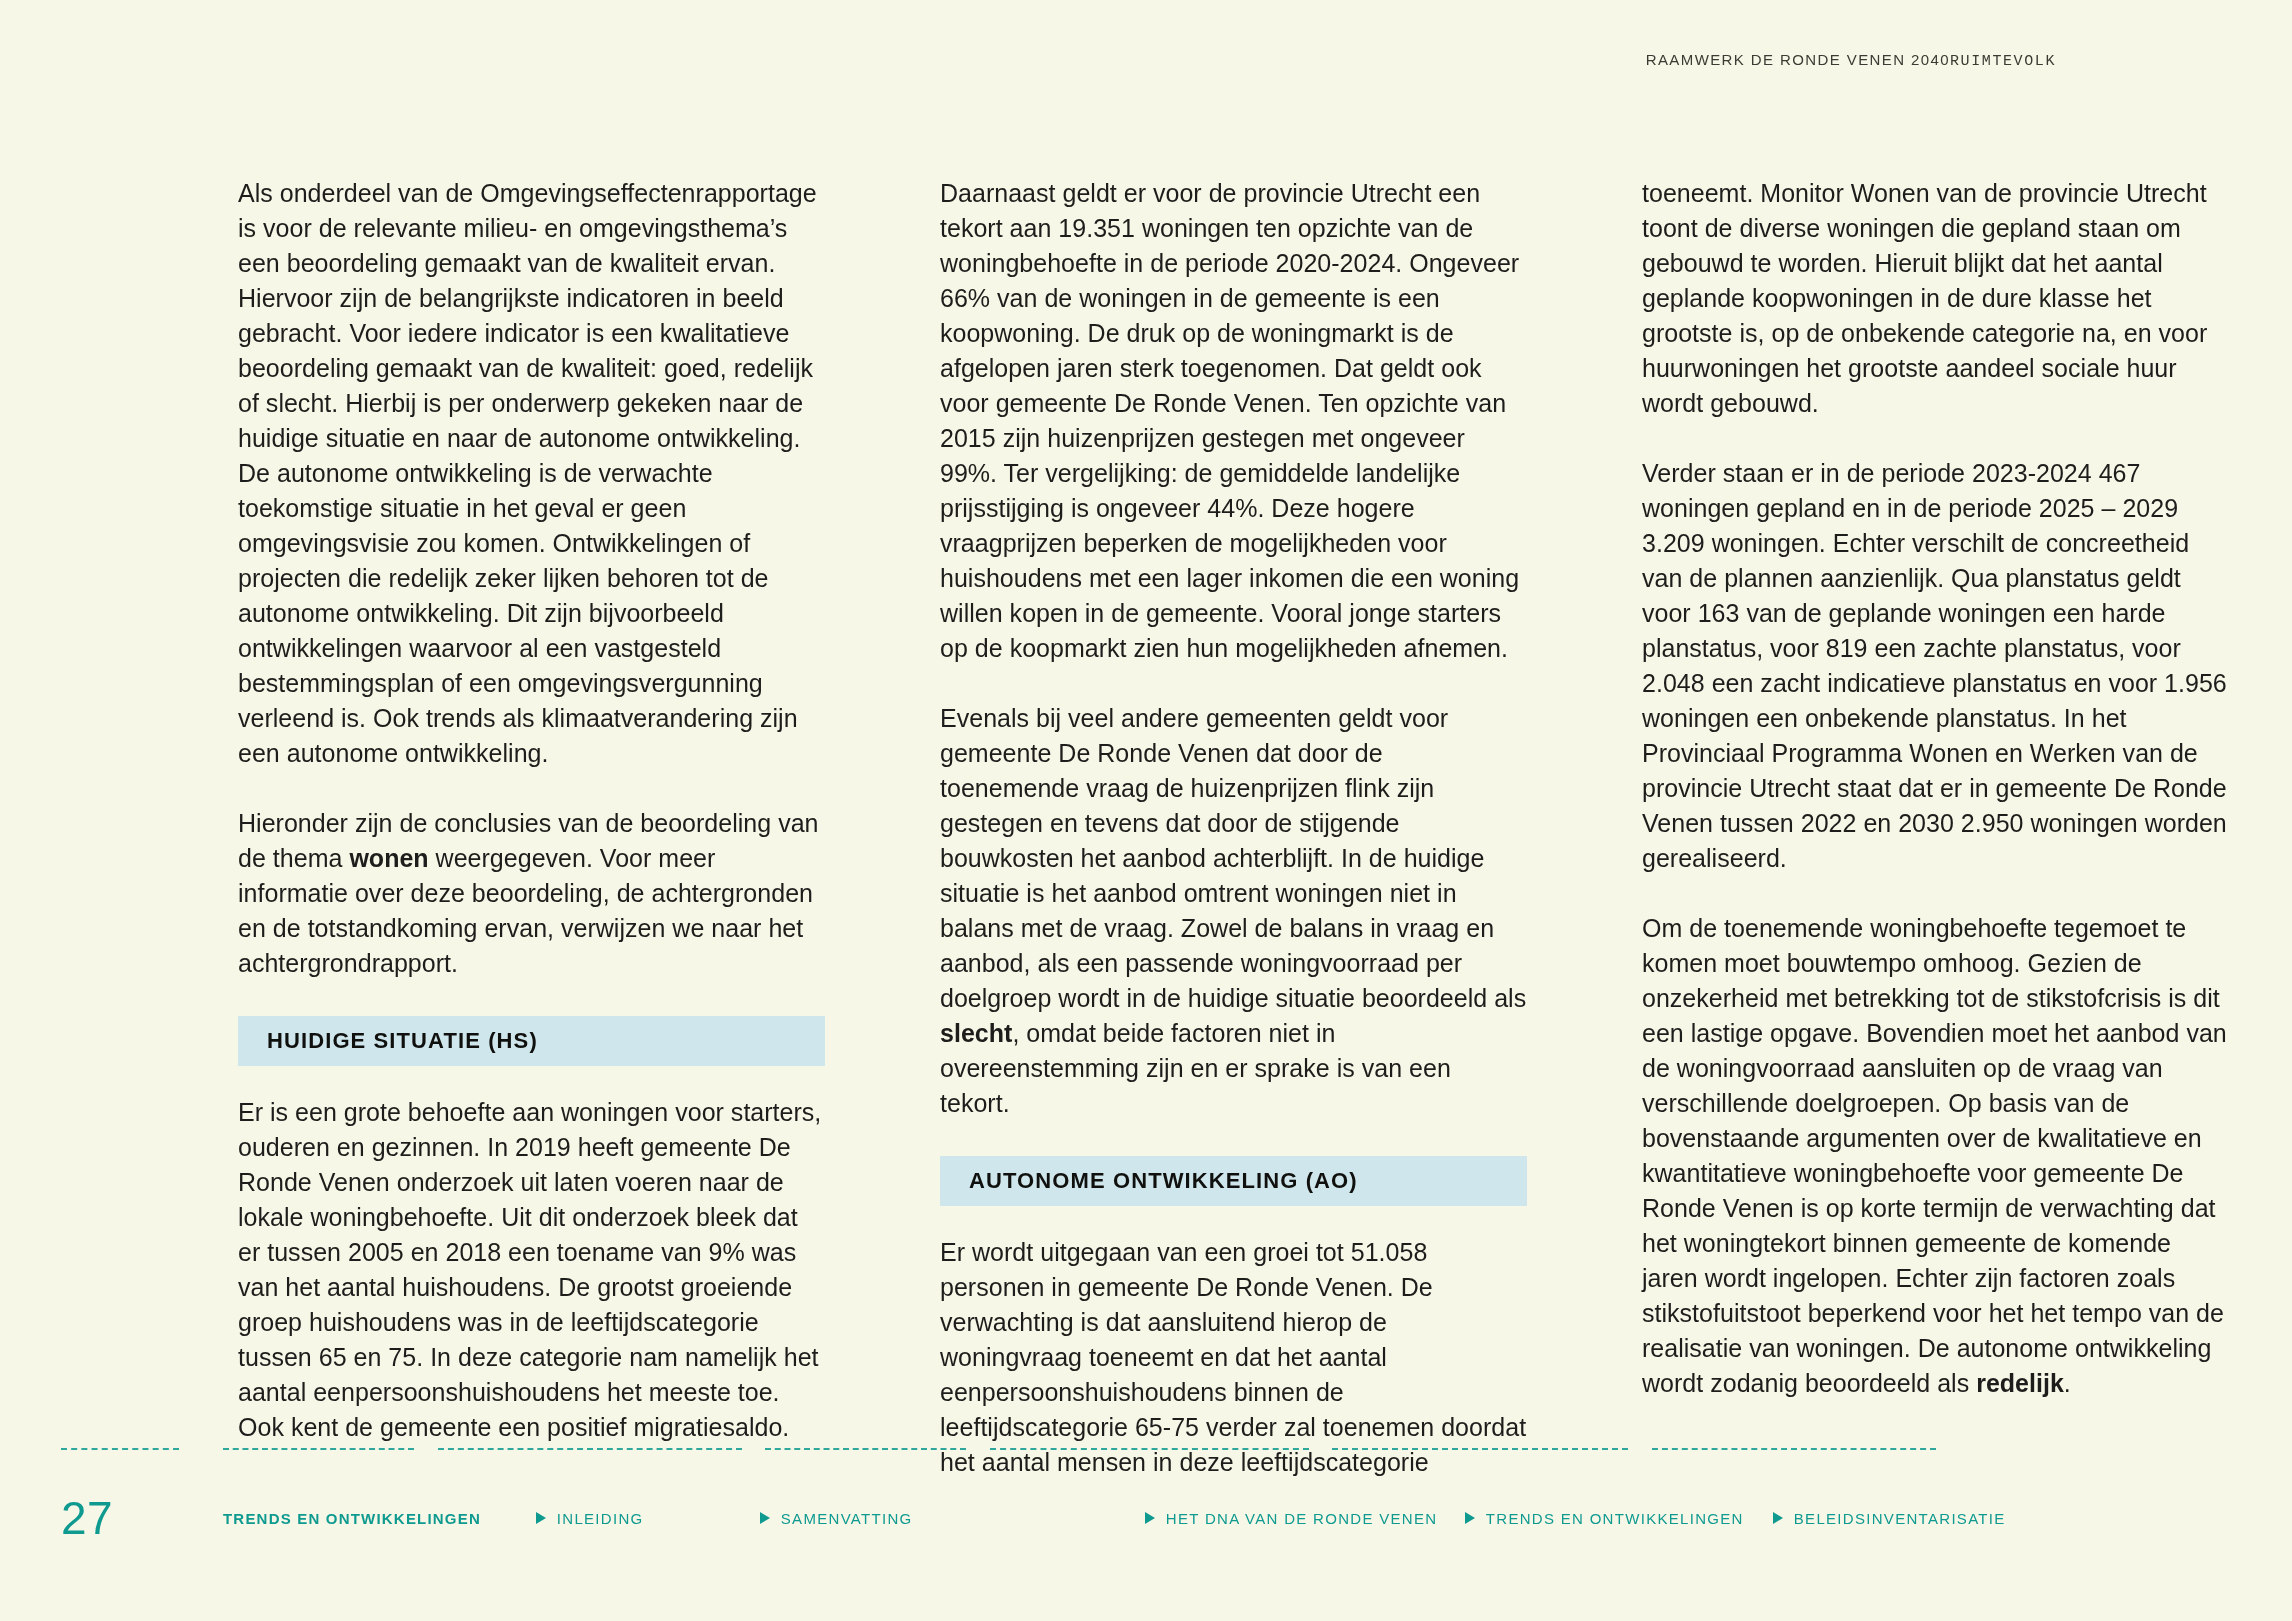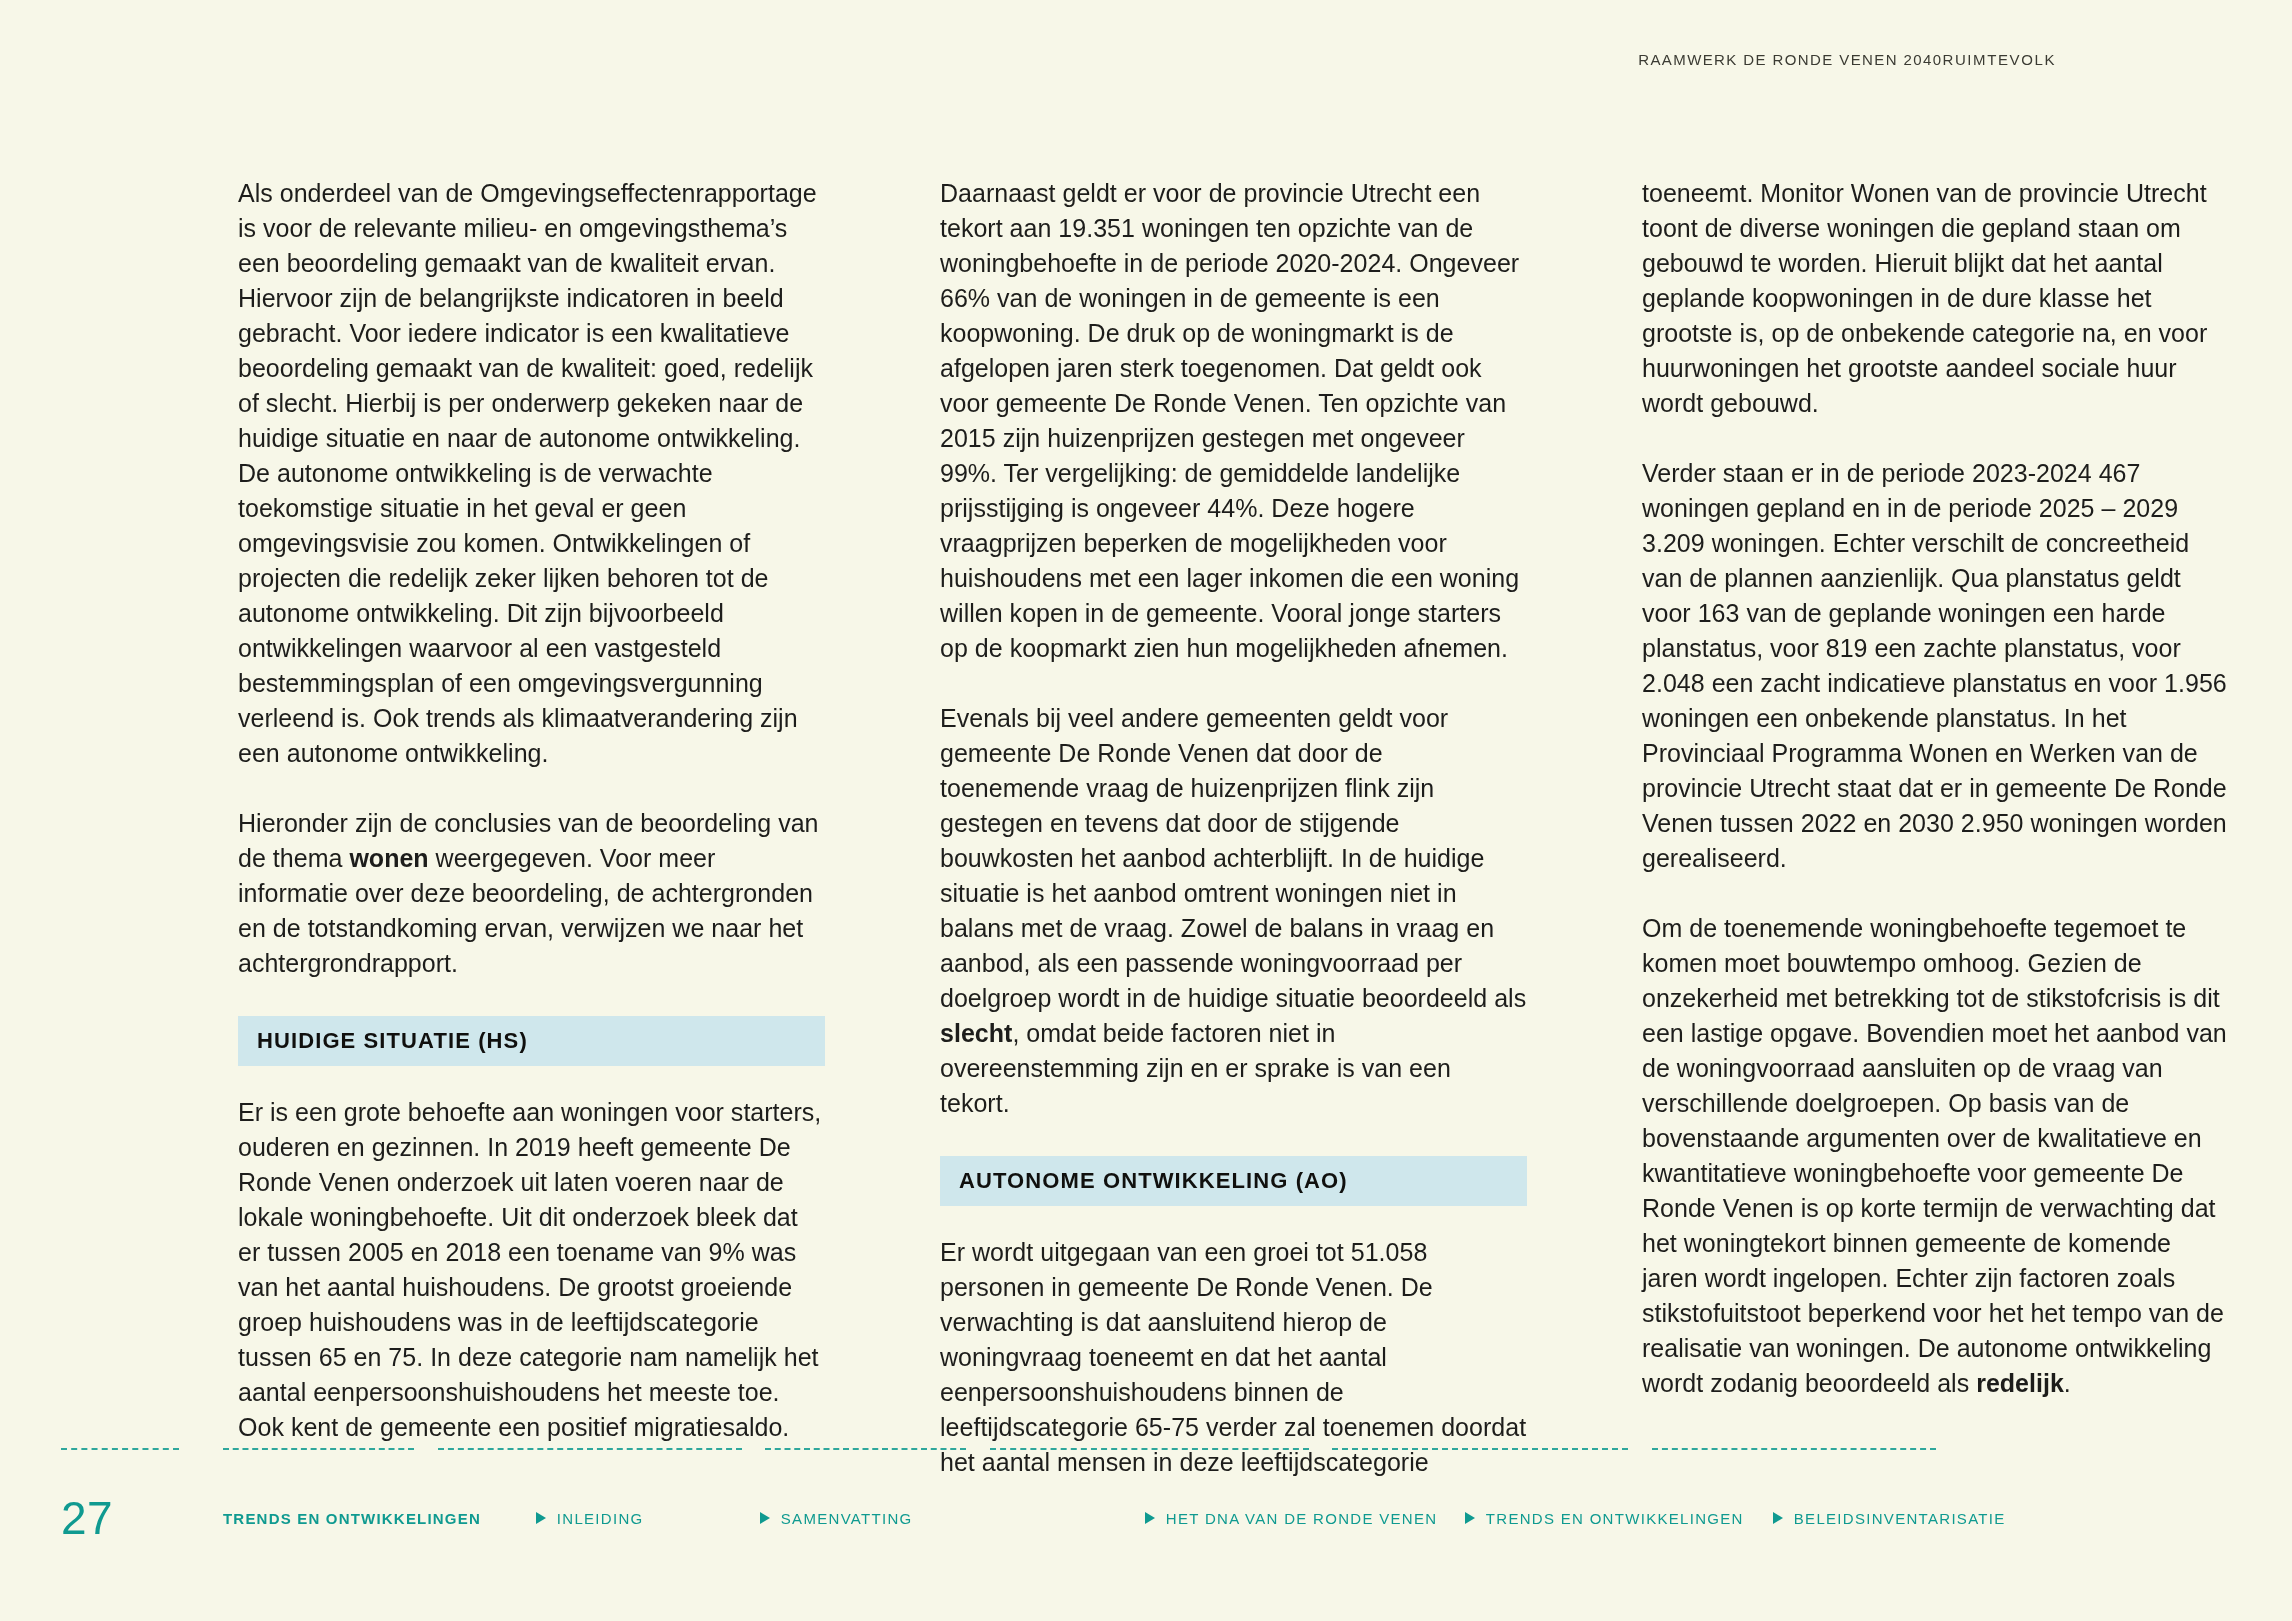--- a/index.html
+++ b/index.html
@@ -29,21 +29,21 @@
     left: 237px;
     right: 237px;
     display: flex;
     justify-content: flex-end;
     align-items: baseline;
     font-size: 15px;
     letter-spacing: 1.4px;
     color: #3b3b33;
     font-weight: 400;
   }
-  .running-head .rh-right { letter-spacing: 1.6px; }
+  .running-head .rh-right { letter-spacing: 1.6px; font-family: Liberation Mono, monospace; }
 
   
   .columns {
     position: absolute;
     top: 176px;
     left: 238px;
     width: 1867px;
     display: flex;
     gap: 115px;
   }
@@ -62,21 +62,21 @@
   }
   p.body-text:last-child { margin-bottom: 0; }
   p.body-text b { font-weight: 700; }
 
   
   .section-bar {
     background: #cfe7ec;
     height: 50px;
     display: flex;
     align-items: center;
-    padding-left: 19px;
+    padding-left: 29px;
     margin: 13.7px 0 29px 0;
     box-sizing: border-box;
   }
   .section-bar .section-label {
     font-size: 22px;
     font-weight: 700;
     letter-spacing: 1.1px;
     color: #10100e;
   }
   .section-bar.ao { margin-top: 5px; text-align: center; }

